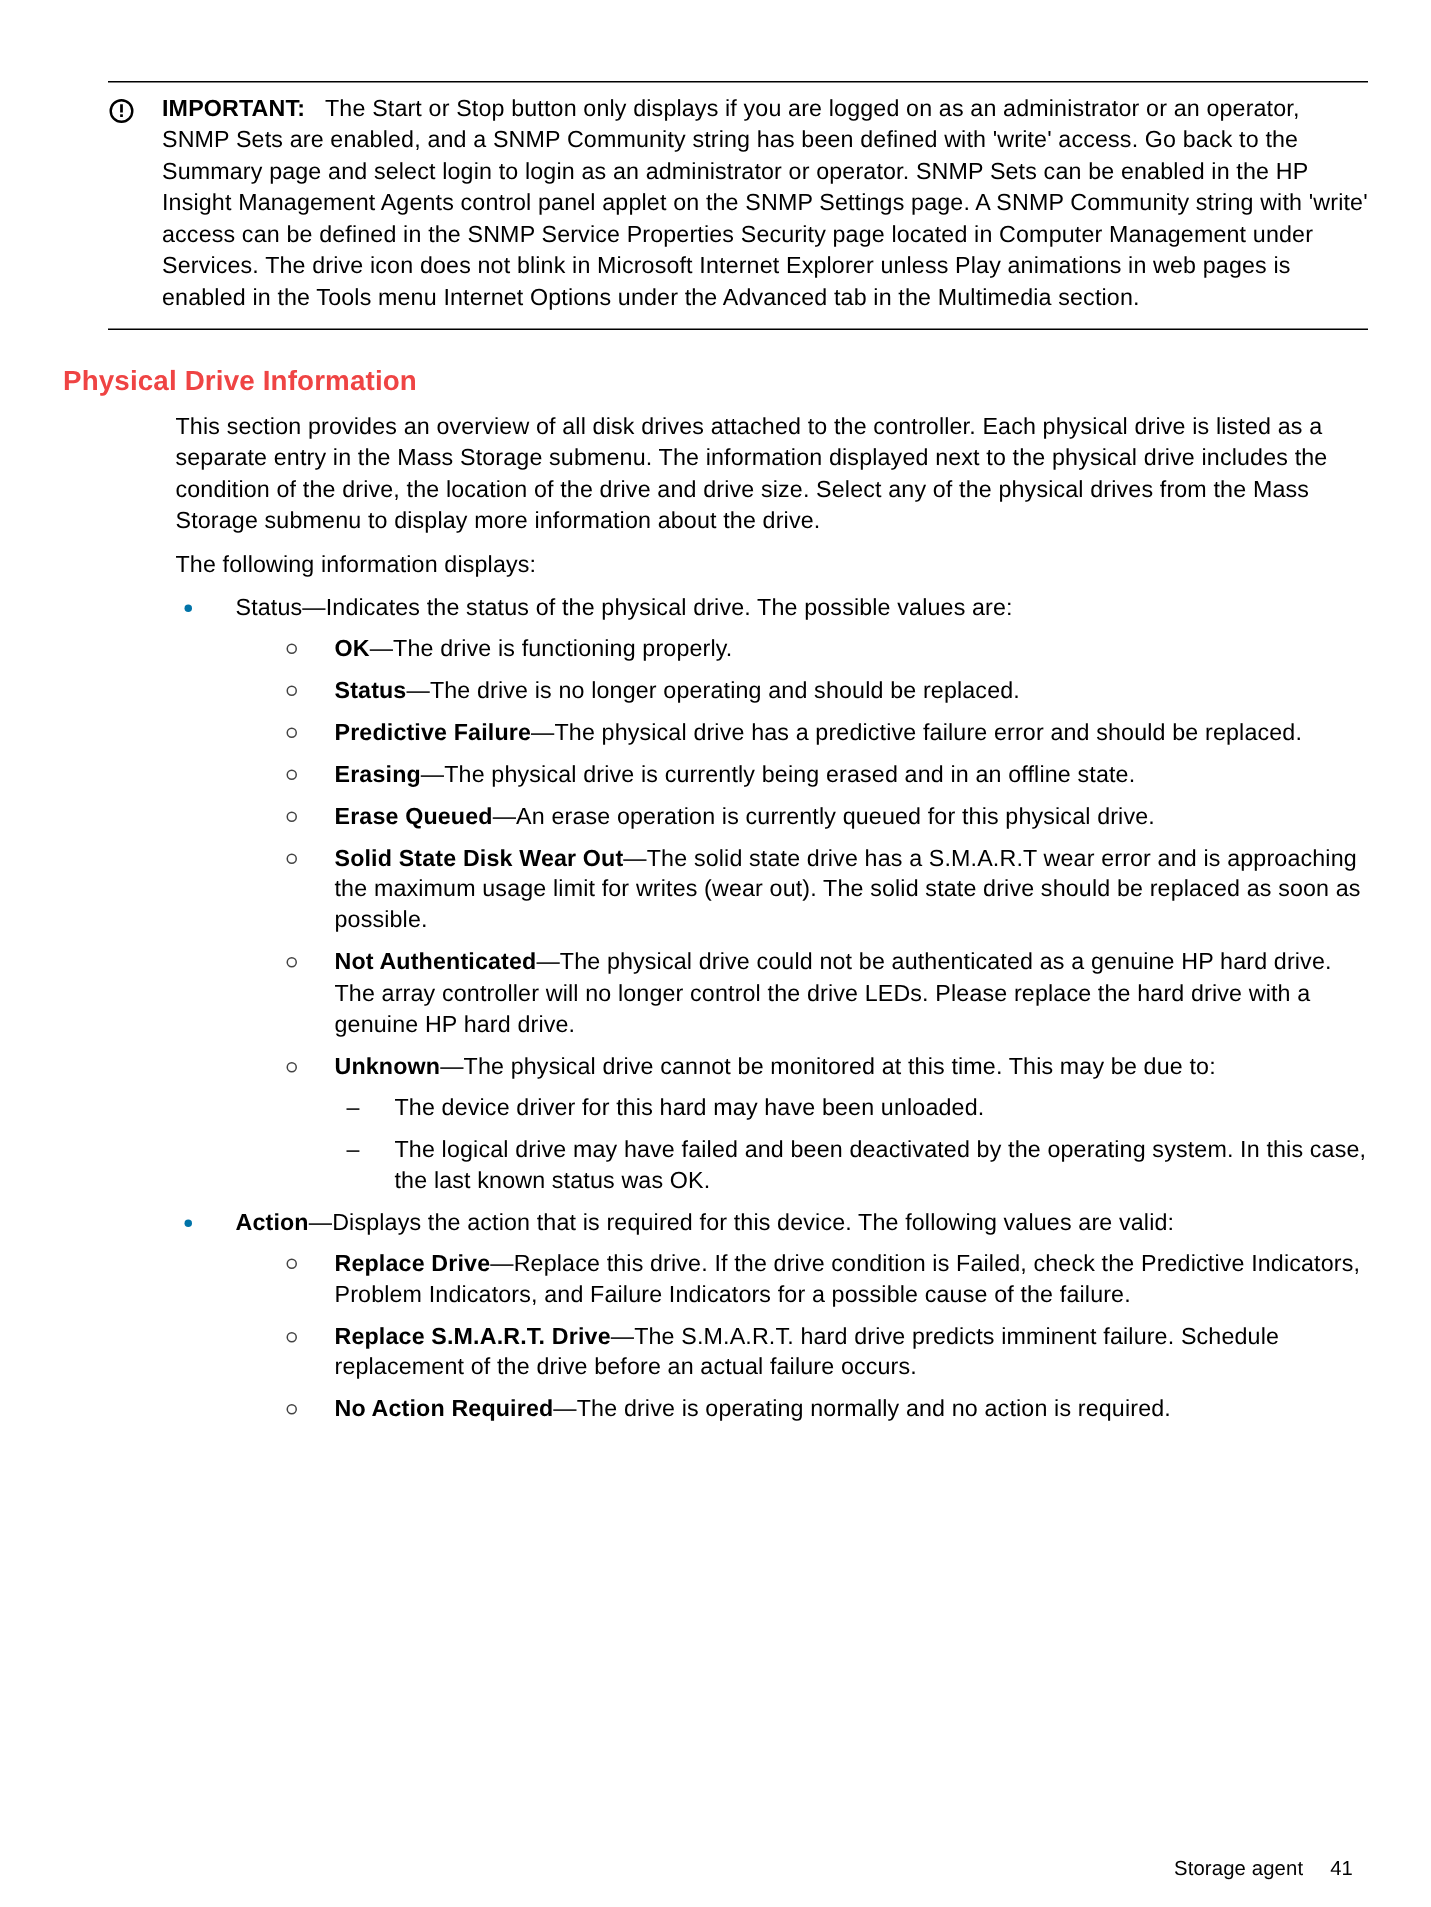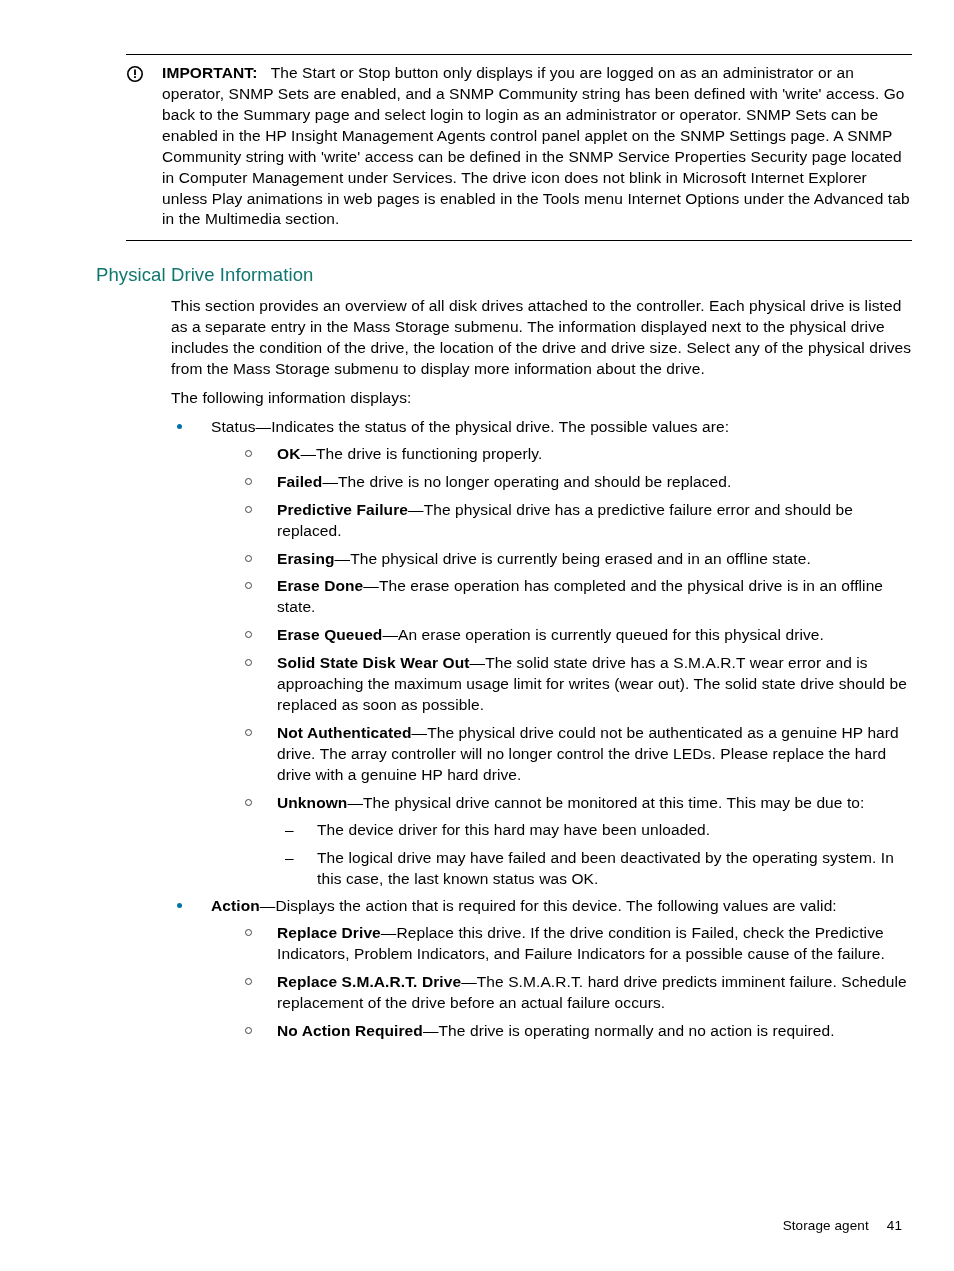--- a/index.html
+++ b/index.html
@@ -9,21 +9,21 @@
     width: 954px;
     height: 1271px;
     font-family: "Futura", "Century Gothic", "Trebuchet MS", Arial, sans-serif;
     font-size: 15.5px;
     color: #000;
     line-height: 1.35;
     letter-spacing: 0.1px;
   }
   .page {
     position: relative;
-    padding: 54px 42px 0 96px;
+    padding: 54px 42px 0 42px;
     box-sizing: border-box;
     height: 100%;
   }
   .important-box {
     border-top: 1px solid #000;
     border-bottom: 1px solid #000;
     padding: 8px 0 10px 0;
     display: flex;
     gap: 18px;
     margin-left: 30px;
@@ -33,24 +33,24 @@
     margin-top: 2px;
   }
   .important-icon svg { display:block; }
   .important-text {
     flex: 1;
   }
   .important-label {
     font-weight: bold;
   }
   .section-heading {
-    color: #0f766e;
+    color: #ef4444;
     font-size: 18.5px;
     margin: 22px 0 8px 0;
-    font-weight: normal;
+    font-weight: bold;
   }
   .body-indent {
     margin-left: 75px;
   }
   p { margin: 0 0 8px 0; }
   ul.level1 {
     list-style: none;
     padding: 0;
     margin: 4px 0 0 0;
   }
@@ -106,21 +106,21 @@
   ul.level3 > li::before {
     content: "–";
     position: absolute;
     left: 8px;
     top: 0;
     color: #000;
   }
   .bold { font-weight: bold; margin-top: 28px; }
   .footer {
     position: absolute;
-    bottom: 36px;
+    bottom: 16px;
     right: 52px;
     font-size: 13.5px;
   }
   .footer .pagenum {
     margin-left: 18px;
   }
 </style>
 </head>
 <body>
 
@@ -144,24 +144,23 @@
   <div class="body-indent">
     <p>This section provides an overview of all disk drives attached to the controller. Each physical drive is listed as a separate entry in the Mass Storage submenu. The information displayed next to the physical drive includes the condition of the drive, the location of the drive and drive size. Select any of the physical drives from the Mass Storage submenu to display more information about the drive.</p>
     <p>The following information displays:</p>
 
     <ul class="level1">
       <li>
         <span>Status—Indicates the status of the physical drive. The possible values are:</span>
         <div class="indent-sub">
         <ul class="level2">
           <li><span class="bold">OK</span><span>—The drive is functioning properly.</span></li>
-          <li><span class="bold">Failed</span><span>—The drive is no longer operating and should be replaced.</span></li>
+          <li><span class="bold">Status</span><span>—The drive is no longer operating and should be replaced.</span></li>
           <li><span class="bold">Predictive Failure</span><span>—The physical drive has a predictive failure error and should be replaced.</span></li>
           <li><span class="bold">Erasing</span><span>—The physical drive is currently being erased and in an offline state.</span></li>
-          <li><span class="bold">Erase Done</span><span>—The erase operation has completed and the physical drive is in an offline state.</span></li>
           <li><span class="bold">Erase Queued</span><span>—An erase operation is currently queued for this physical drive.</span></li>
           <li><span class="bold">Solid State Disk Wear Out</span><span>—The solid state drive has a S.M.A.R.T wear error and is approaching the maximum usage limit for writes (wear out). The solid state drive should be replaced as soon as possible.</span></li>
           <li><span class="bold">Not Authenticated</span><span>—The physical drive could not be authenticated as a genuine HP hard drive. The array controller will no longer control the drive LEDs. Please replace the hard drive with a genuine HP hard drive.</span></li>
           <li>
             <span class="bold">Unknown</span><span>—The physical drive cannot be monitored at this time. This may be due to:</span>
             <ul class="level3">
               <li>The device driver for this hard may have been unloaded.</li>
               <li>The logical drive may have failed and been deactivated by the operating system. In this case, the last known status was OK.</li>
             </ul>
           </li>

